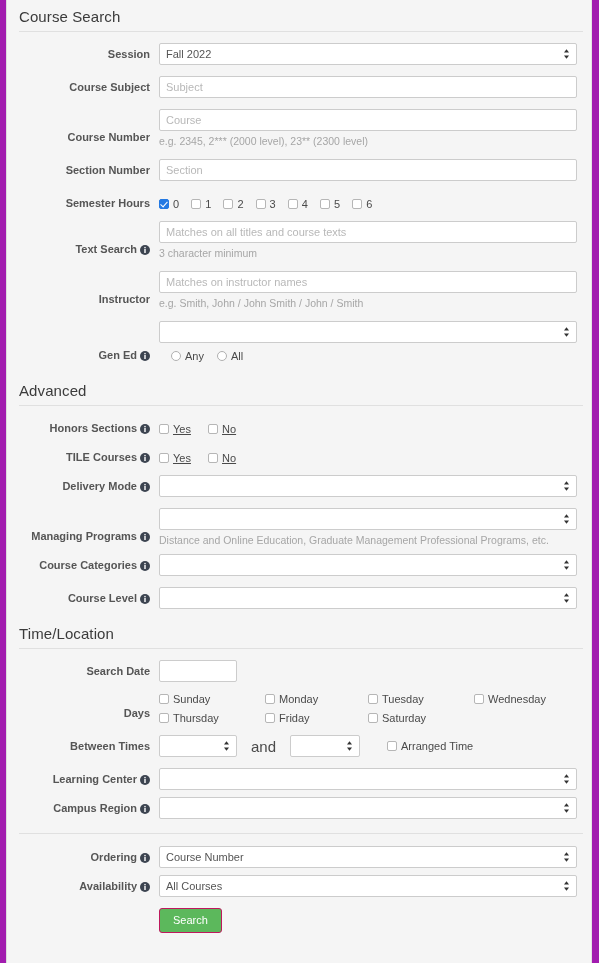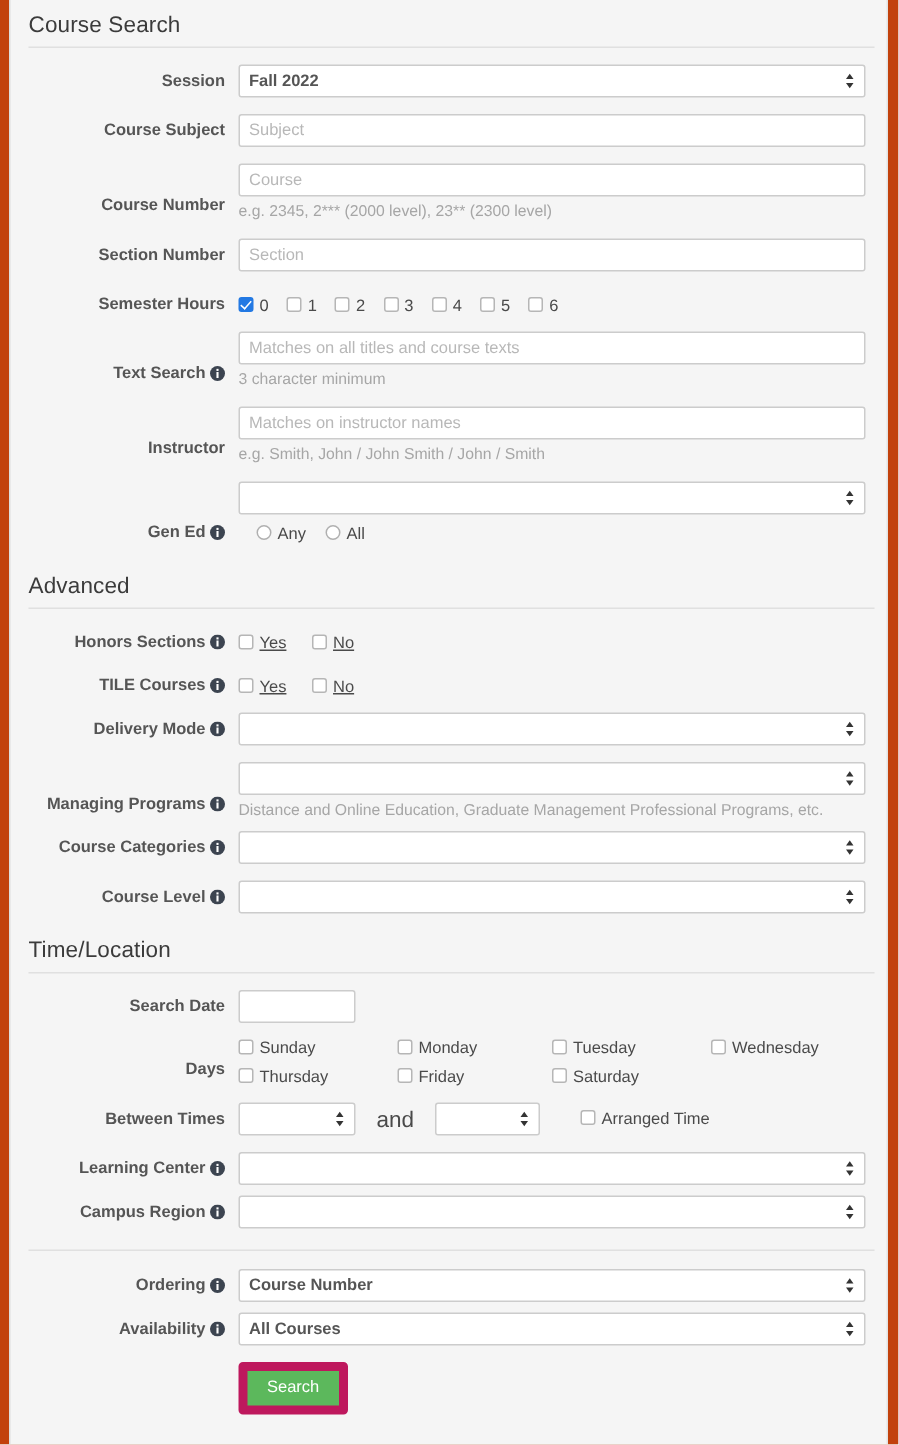--- a/index.html
+++ b/index.html
@@ -13,21 +13,21 @@
     font-family: "Liberation Sans", sans-serif;
     font-size: 11px;
     color: #333333;
     overflow: hidden;
   }
 
   .page {
     position: relative;
     width: 599px;
     height: 963px;
-    background: #c2410c;
+    background: #a21caf;
   }
 
   .panel {
     position: absolute;
     left: 6px;
     top: 0px;
     width: 586px;
     min-height: 963px;
     background: #f5f5f5;
     border-left: 1px solid #dddddd;
@@ -102,21 +102,20 @@
     outline: none;
   }
   .txt.placeholder, .sel.empty { color: #b5b5b5; }
   .txt::placeholder { color: #b8b8b8; }
 
   .sel {
     position: relative;
     padding-right: 10px;
     white-space: nowrap;
     overflow: hidden;
-    font-weight: bold;
   }
   .sel .caret {
     position: absolute;
     right: 6px;
     top: 50%;
     transform: translateY(-50%);
     width: 7px;
     height: 12px;
   }
 
@@ -196,21 +195,21 @@
     margin: 0 14px;
     font-size: 15px;
     color: #4a4a4a;
   }
   .timerow .arranged { margin-left: 27px; white-space: nowrap; }
 
   
   .btn-search {
     display: inline-block;
     background: #5cb85c;
-    border: 6px solid #be185d;
+    border: 1px solid #be185d;
     color: #ffffff;
     font-family: "Liberation Sans", sans-serif;
     font-size: 11px;
     padding: 5px 13px;
     border-radius: 3px;
     cursor: pointer;
     line-height: 13px;
   }
 
   .sp-8 { height: 8px; }

